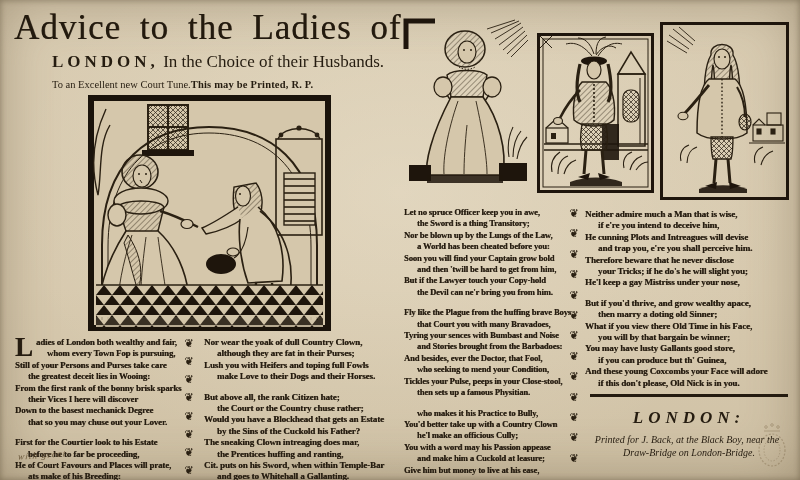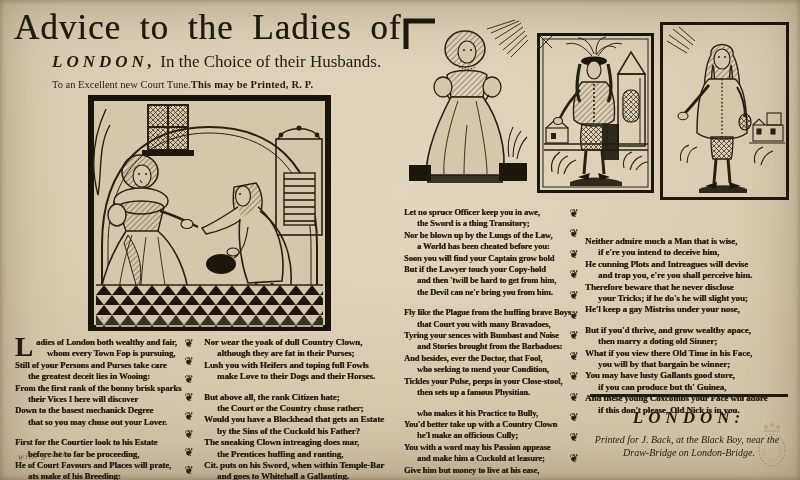--- a/index.html
+++ b/index.html
@@ -14,33 +14,33 @@
   }
   .abs{position:absolute;}
   
   .title{
     left:14px;top:8px;width:392px;
     font-size:35px;letter-spacing:1px;word-spacing:9px;
     color:#231a0e;text-shadow:.4px 0 0 rgba(35,26,14,.7);
     white-space:nowrap;
   }
   .subtitle{left:52px;top:52px;width:350px;font-size:17px;white-space:nowrap;}
-  .subtitle .place{font-style:italic;letter-spacing:4px;font-weight:bold;}
+  .subtitle .place{letter-spacing:4px;font-weight:bold;}
   .tuneline{left:52px;top:79px;width:346px;font-size:10.5px;display:flex;justify-content:flex-start;white-space:nowrap;}
   .lic{font-weight:bold;letter-spacing:.2px;}
   
   .col{line-height:11.4px;font-weight:bold;letter-spacing:-.1px;
        text-shadow:.35px 0 0 rgba(37,27,15,.75);}
   .stanza{margin-bottom:9px;position:relative;}
   .vline{white-space:nowrap;}
   .ind{padding-left:13px;}
   .col1{left:15px;top:337px;width:170px;font-size:8.8px;}
   .col2{left:204px;top:337px;width:200px;font-size:9px;}
   .colmid{left:404px;top:207px;width:162px;font-size:8.5px;}
-  .colright{left:585px;top:209px;width:206px;font-size:9px;margin-top:27px;}
+  .colright{left:585px;top:209px;width:206px;font-size:9px;}
   .dropcap-st .vline:nth-child(1),.dropcap-st .vline:nth-child(2){padding-left:21px;}
   .dropcap-st .vline:nth-child(2){padding-left:32px;}
   .dropcap{position:absolute;left:0;top:-2px;font-size:27px;line-height:24px;font-weight:bold;}
   
   .orn{display:flex;flex-direction:column;justify-content:space-between;align-items:center;}
   .orn-left{left:180px;top:338px;height:138px;width:18px;}
   .orn-mid{left:565px;top:208px;height:256px;width:18px;}
   .orn-glyph{font-family:"DejaVu Sans",sans-serif;font-size:11px;line-height:11px;color:#2a2012;
              text-shadow:.3px 0 0 rgba(42,32,18,.6);}
   
@@ -328,22 +328,22 @@
   </div>
 
   <div class="abs col colmid">
     <div class="stanza">
       <div>
           <div class="vline">Let no spruce Officer keep you in awe,</div>
           <div class="vline ind">the Sword is a thing Transitory;</div>
           <div class="vline">Nor be blown up by the Lungs of the Law,</div>
           <div class="vline ind">a World has been cheated before you:</div>
           <div class="vline">Soon you will find your Captain grow bold</div>
+          <div class="vline ind">and then 'twill be hard to get from him,</div>
           <div class="vline">But if the Lawyer touch your Copy-hold</div>
-          <div class="vline ind">and then 'twill be hard to get from him,</div>
           <div class="vline ind">the Devil can ne'r bring you from him.</div>
         </div>
     </div>
     <div class="stanza">
       <div>
           <div class="vline">Fly like the Plague from the huffing brave Boys</div>
           <div class="vline ind">that Court you with many Bravadoes,</div>
           <div class="vline">Tyring your sences with Bumbast and Noise</div>
           <div class="vline ind">and Stories brought from the Barbadoes:</div>
           <div class="vline">And besides, ever the Doctor, that Fool,</div>

